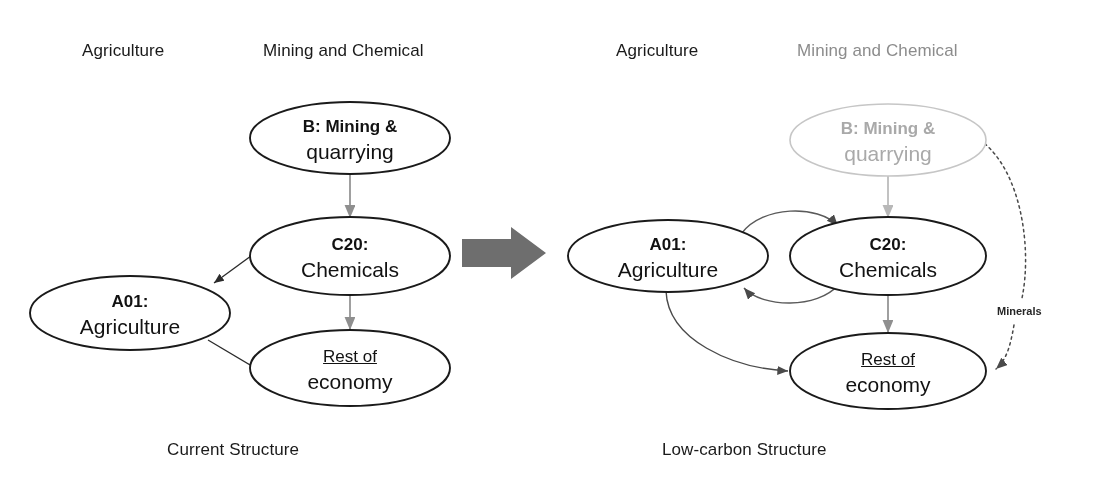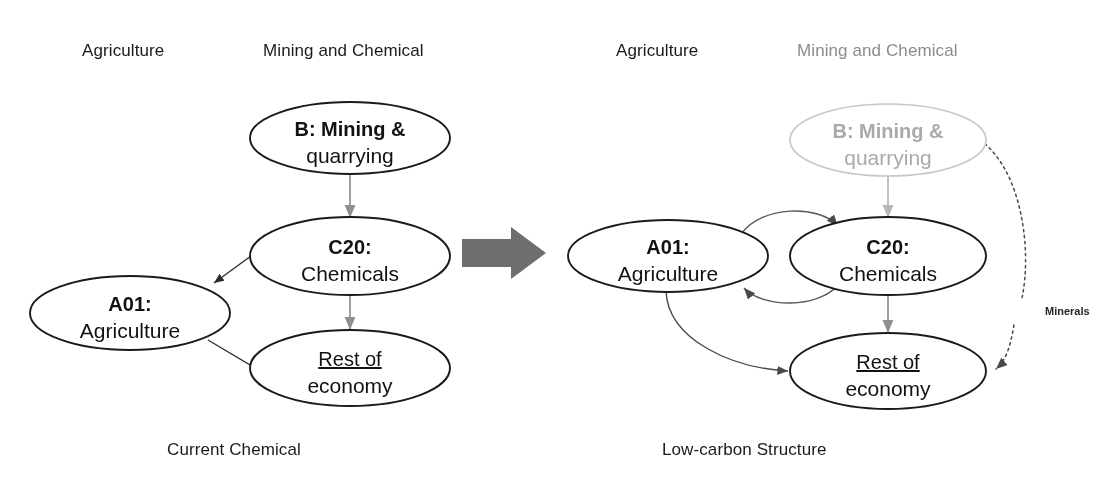--- a/index.html
+++ b/index.html
@@ -48,21 +48,21 @@
   }
   .node-label {
     position: absolute;
     text-align: center;
     line-height: 1.3;
     color: #121212;
     pointer-events: none;
   }
   .node-label .l1 {
     display: block;
-    font-size: 20px;
+    font-size: 17px;
     font-weight: bold;
   }
   .node-label .l2 {
     display: block;
     font-size: 21px;
     font-weight: normal;
   }
   .node-label.two-normal .l1 {
     font-weight: normal;
     text-decoration: underline;
@@ -188,19 +188,19 @@
   <div class="node-label" style="left:788px; top:234px; width:200px;">
     <span class="l1">C20:</span>
     <span class="l2">Chemicals</span>
   </div>
 
   <div class="node-label two-normal" style="left:788px; top:349px; width:200px;">
     <span class="l1">Rest of</span>
     <span class="l2">economy</span>
   </div>
 
-  <div class="edge-label" style="left:997px; top:305px;margin-left:48px;">Minerals</div>
-
-  <div class="panel-caption" style="left:167px; top:440px;">Current Chemical</div>
+  <div class="edge-label" style="left:997px; top:305px;">Minerals</div>
+
+  <div class="panel-caption" style="left:167px; top:440px;">Current Structure</div>
 
   <div class="panel-caption" style="left:662px; top:440px;">Low-carbon Structure</div>
 
 </div>
 
 </body></html>

